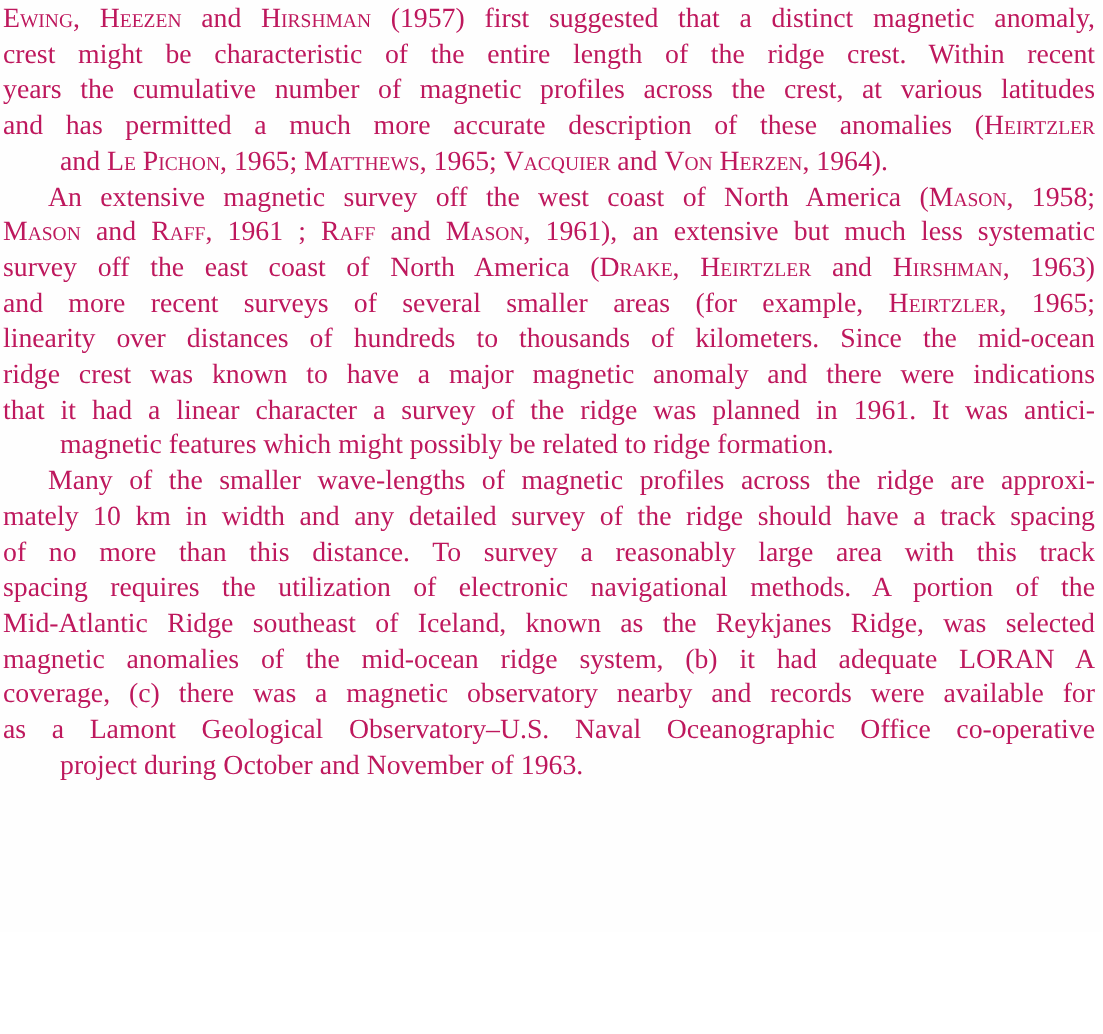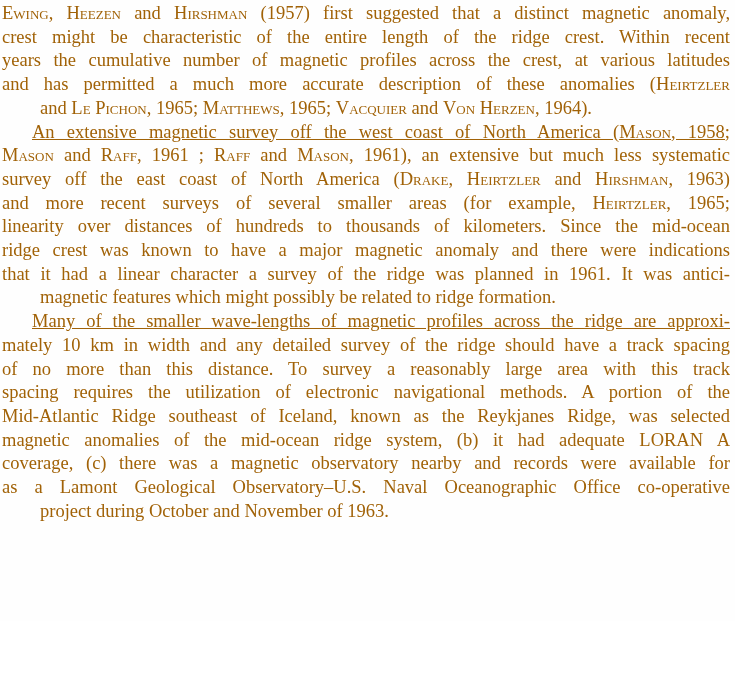--- a/index.html
+++ b/index.html
@@ -8,34 +8,34 @@
     height: 689px;
     background: #ffffff;
     overflow: hidden;
   }
   .page {
     box-sizing: border-box;
     width: 735px;
     height: 621px;
     padding: 2px 5px 0 2px;
     background: #fefefe;
-    color: #a16207;
+    color: #be185d;
     font-family: "Liberation Serif", serif;
     font-size: 18.5px;
     line-height: 23.7px;
     overflow: hidden;
   }
   .para { margin: 0; }
   .line {
     text-align: justify;
     text-align-last: justify;
     white-space: normal;
   }
   .line.last { text-align-last: left; margin-left: 38px; }
-  .line.indent { text-indent: 30px; text-decoration: underline; }
+  .line.indent { text-indent: 30px; }
   .sc { font-variant: small-caps; }
 </style>
 </head>
 <body>
 
 <div class="page">
   <div>
       <div class="para">
         <div class="line"><span class="sc">Ewing</span><span>, </span><span class="sc">Heezen</span><span> and </span><span class="sc">Hirshman</span><span> (1957) first suggested that a distinct magnetic anomaly,</span></div>
         <div class="line"><span>crest might be characteristic of the entire length of the ridge crest.  Within recent</span></div>

